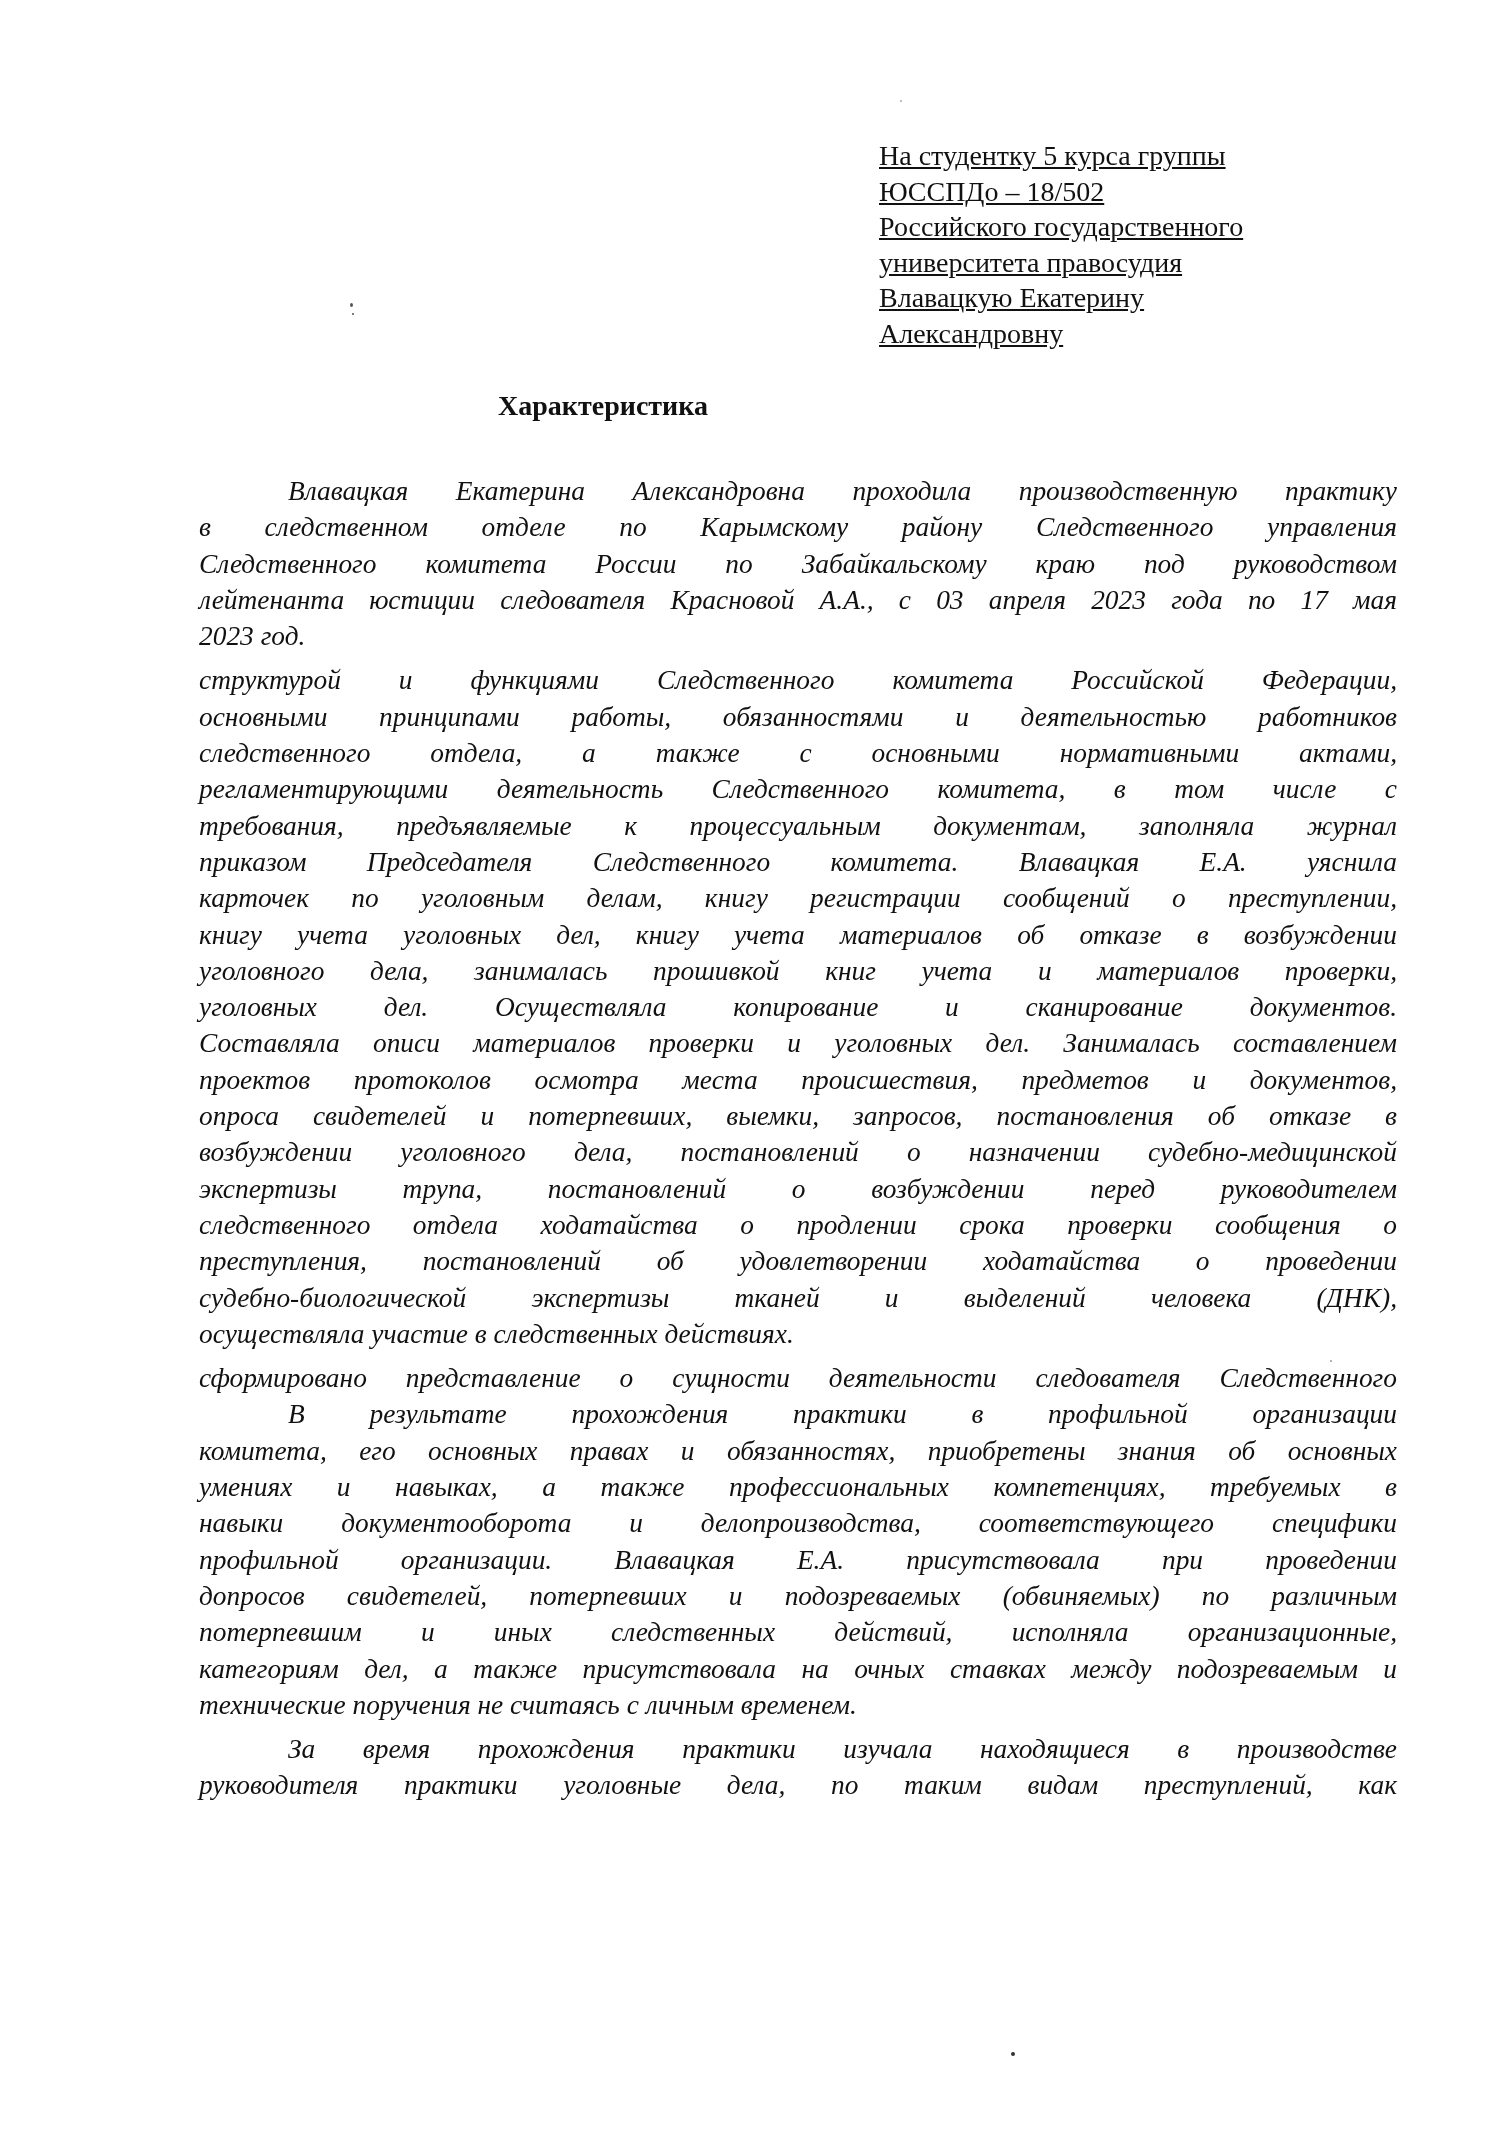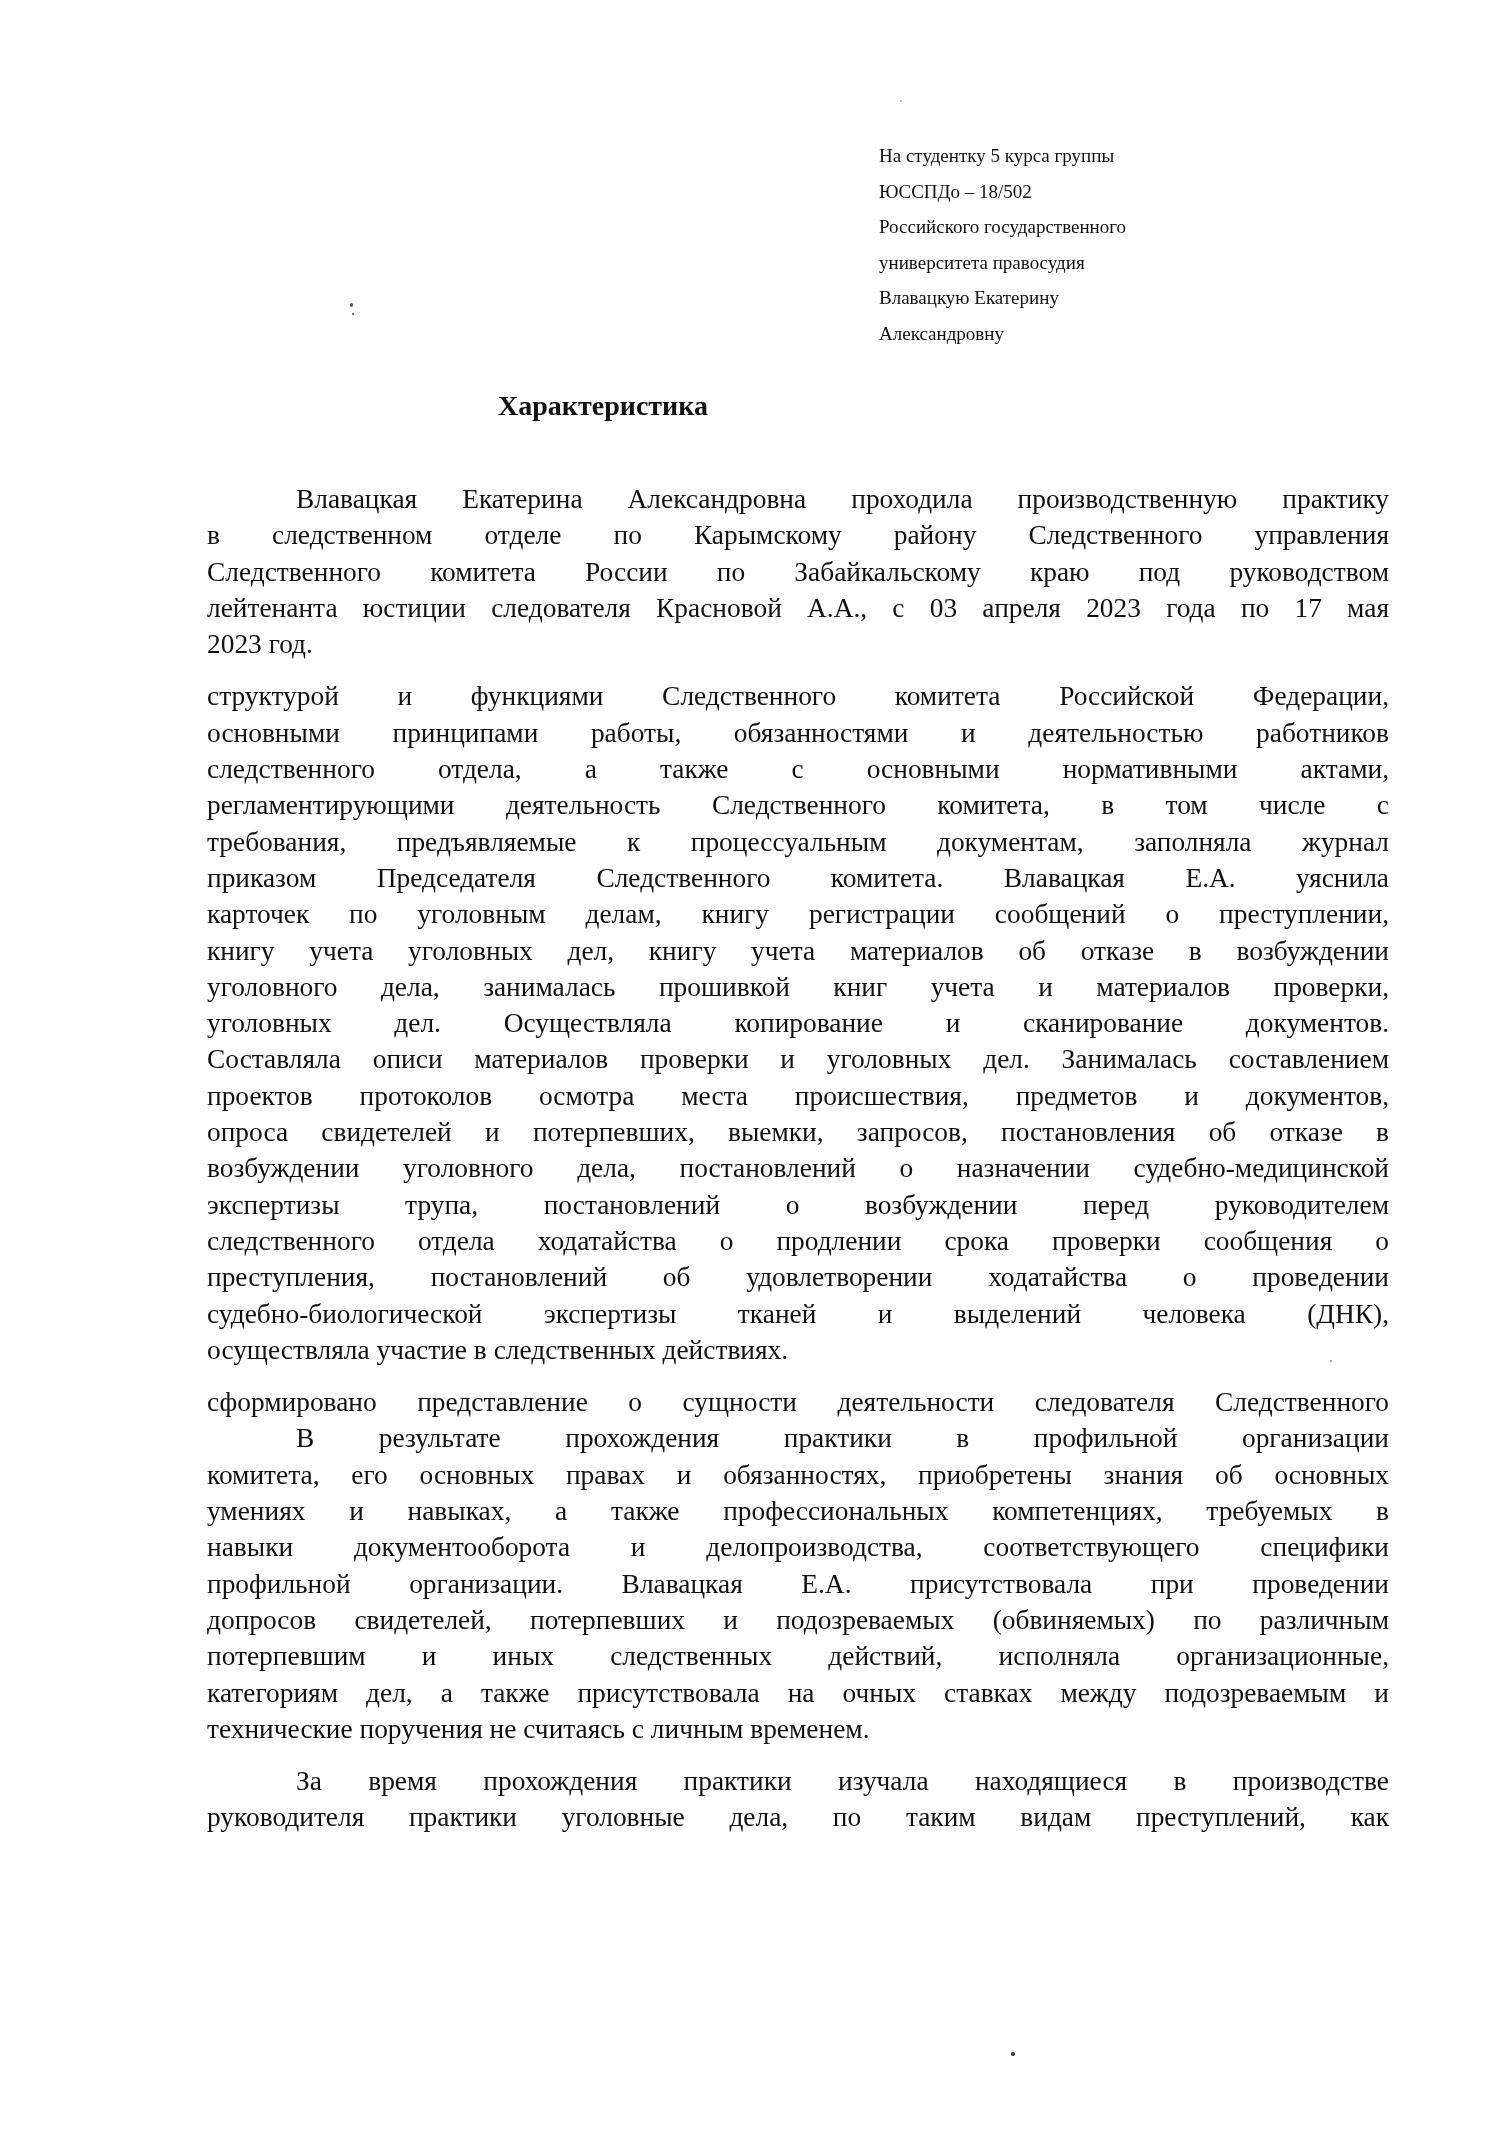--- a/index.html
+++ b/index.html
@@ -19,22 +19,23 @@
       position: absolute;
       left: 0; top: 0;
       width: 1511px;
       height: 2139px;
       background: #ffffff;
     }
     .addressee {
       position: absolute;
       left: 879px;
       top: 138px;
-      font-size: 19px;
+      font-size: 28px;
       line-height: 35.5px;
+      text-decoration: underline;
     }
     .addressee div { white-space: nowrap; }
     .title {
       position: absolute;
       left: 0;
       width: 1206px;
       top: 388px;
       text-align: center;
       font-weight: bold;
       font-size: 28px;
@@ -42,23 +43,24 @@
     }
     .body-text {
       position: absolute;
       left: 191px;
       top: 465px;
       width: 1214px;
       font-size: 27.4px;
       line-height: 36.3px;
     }
     .para {
-      margin: 16px;
+      margin: 8px;
       text-align: justify;
       text-indent: 89px;
+      font-style: italic;
     }
     .para .ln {
       display: block;
       text-align: justify;
       text-align-last: justify;
       white-space: nowrap;
     }
     .para .ln.first { padding-left: 89px; text-indent: 0; }
     .para .ln.last { text-align-last: left; }
     .para { text-indent: 0; }

